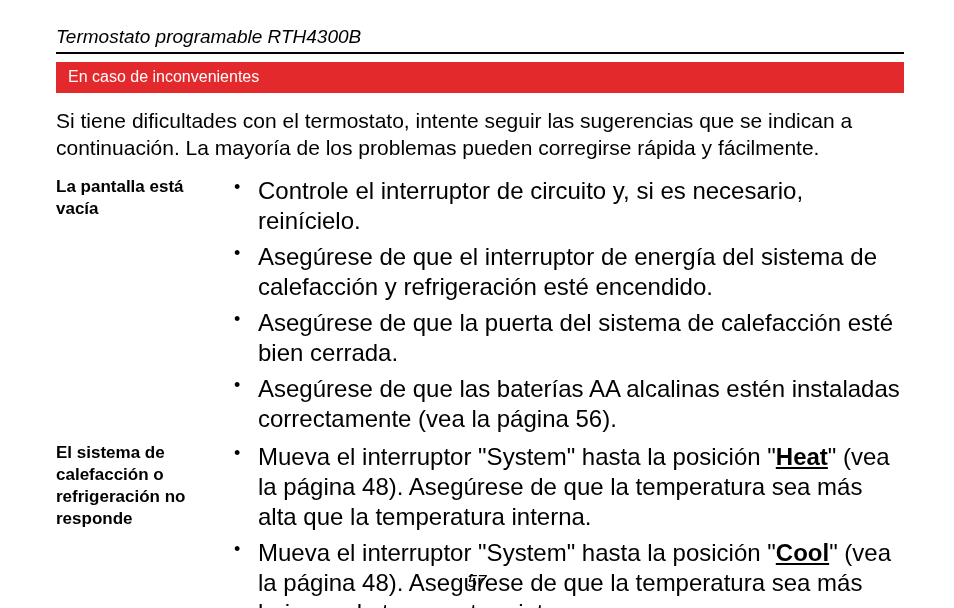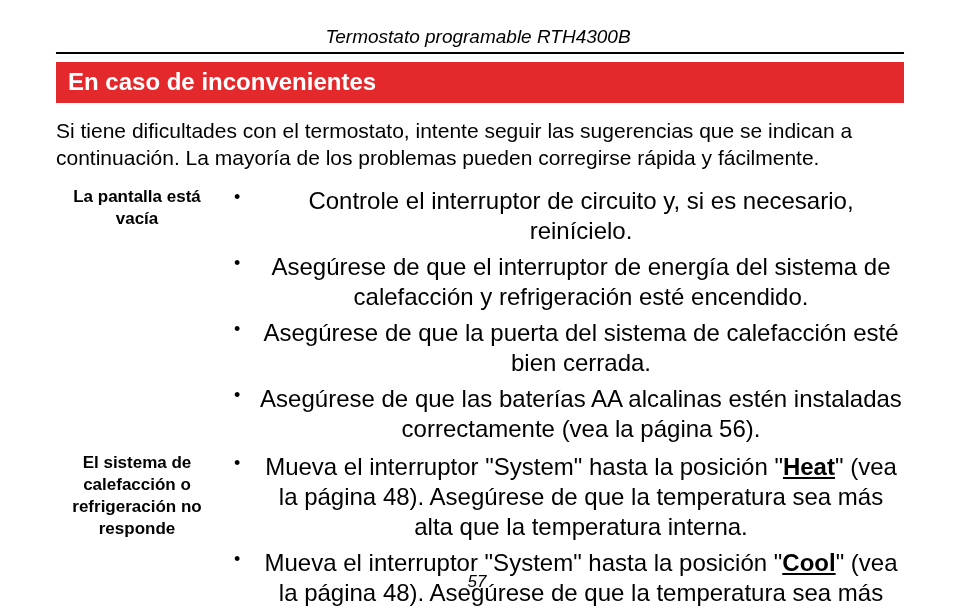--- a/index.html
+++ b/index.html
@@ -6,48 +6,47 @@
     body {
       font-family: "Helvetica Neue", Helvetica, Arial, sans-serif;
       width: 954px;
       height: 608px;
       background: #fff;
       padding: 26px 50px 20px 56px;
       color: #000;
       position: relative;
     }
     .header-title {
-      text-align: center;
+      text-align: left;
       font-style: italic;
       font-size: 19px;
       margin-bottom: 4px;
       padding-right: 4px;
     }
     .rule {
       border: none;
       border-top: 2px solid #000;
       margin-bottom: 8px;
     }
     .banner {
       background: #e4292c;
       color: #fff;
-      font-weight: bold;
-      font-size: 24px;
+      font-weight: normal;
+      font-size: 16px;
       padding: 6px 4px 7px 12px;
       margin-bottom: 14px;
     }
     .intro {
       font-size: 21px;
       line-height: 1.3;
       margin-bottom: 14px;
     }
     .row {
       display: flex;
       margin-bottom: 2px;
-      text-align: center;
     }
     .label {
       width: 170px;
       flex-shrink: 0;
       font-weight: bold;
       font-size: 17px;
       line-height: 1.3;
       padding-right: 8px;
       padding-top: 0;
     }

